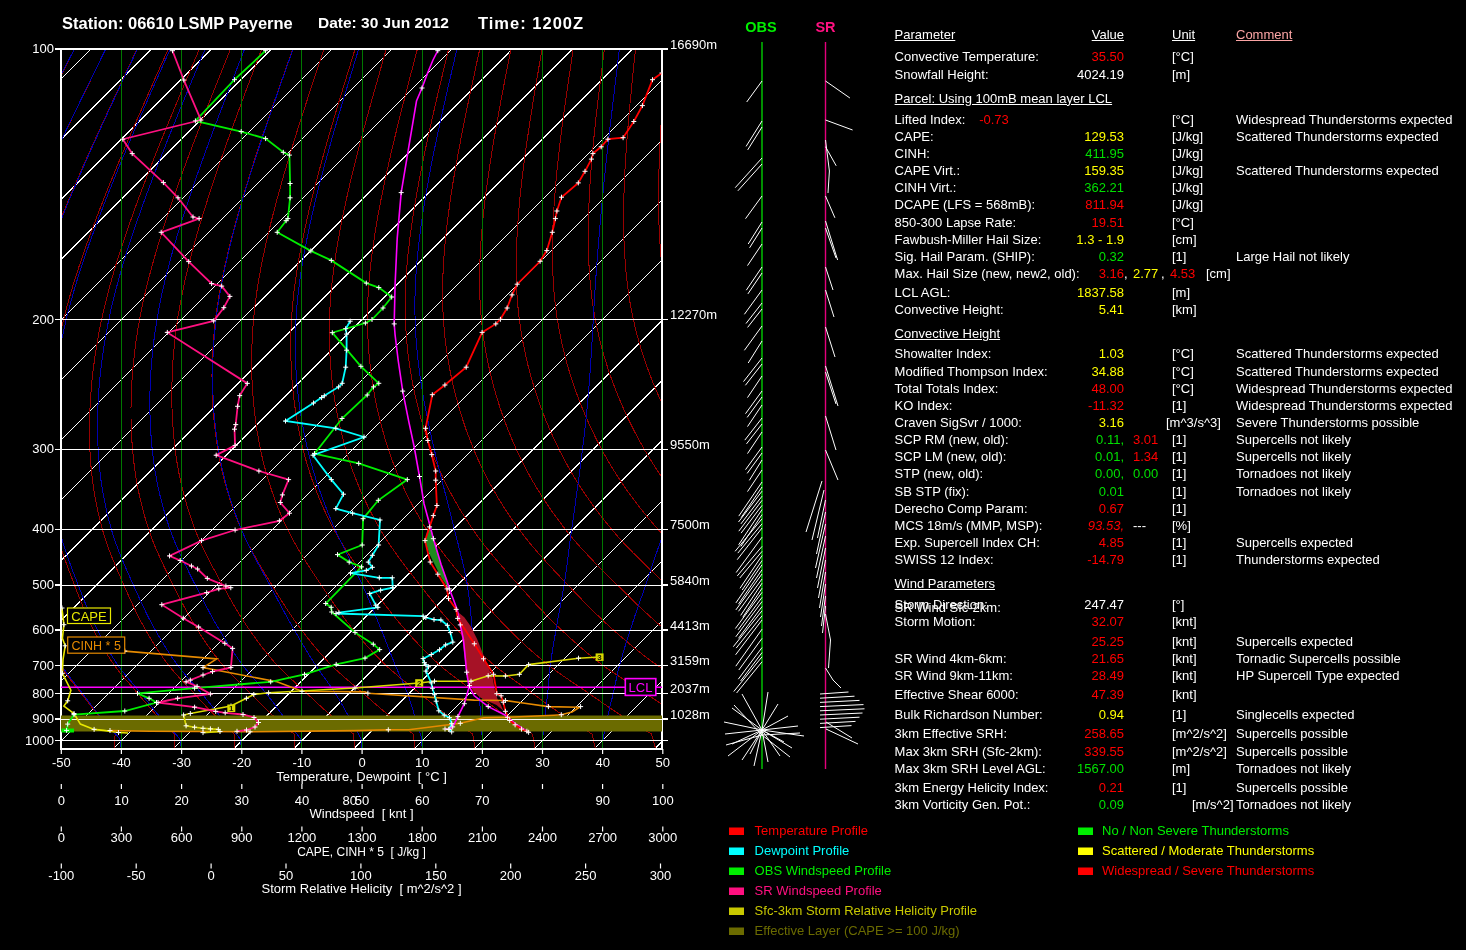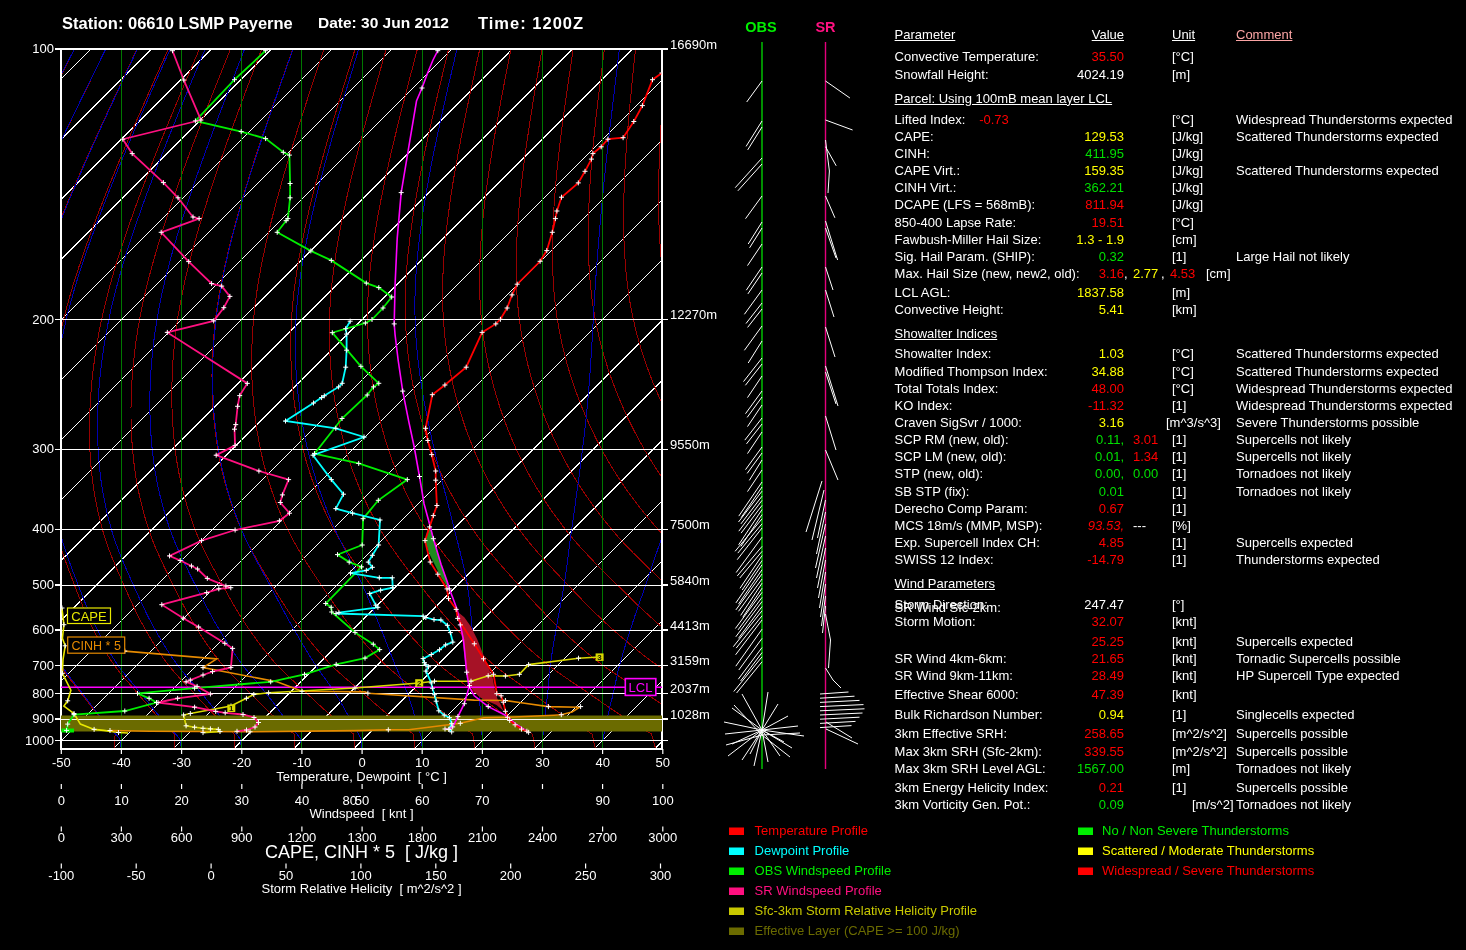--- a/index.html
+++ b/index.html
@@ -267,33 +267,33 @@
 <div style="position:absolute;top:866.5px;font-size:13px;color:#fff;font-weight:normal;white-space:pre;line-height:18px;letter-spacing:0px;left:-63.80000000000001px;width:400px;text-align:center;">-50</div>
 <div style="position:absolute;top:866.5px;font-size:13px;color:#fff;font-weight:normal;white-space:pre;line-height:18px;letter-spacing:0px;left:11.100000000000023px;width:400px;text-align:center;">0</div>
 <div style="position:absolute;top:866.5px;font-size:13px;color:#fff;font-weight:normal;white-space:pre;line-height:18px;letter-spacing:0px;left:86.0px;width:400px;text-align:center;">50</div>
 <div style="position:absolute;top:866.5px;font-size:13px;color:#fff;font-weight:normal;white-space:pre;line-height:18px;letter-spacing:0px;left:160.90000000000003px;width:400px;text-align:center;">100</div>
 <div style="position:absolute;top:866.5px;font-size:13px;color:#fff;font-weight:normal;white-space:pre;line-height:18px;letter-spacing:0px;left:235.8px;width:400px;text-align:center;">150</div>
 <div style="position:absolute;top:866.5px;font-size:13px;color:#fff;font-weight:normal;white-space:pre;line-height:18px;letter-spacing:0px;left:310.70000000000005px;width:400px;text-align:center;">200</div>
 <div style="position:absolute;top:866.5px;font-size:13px;color:#fff;font-weight:normal;white-space:pre;line-height:18px;letter-spacing:0px;left:385.6px;width:400px;text-align:center;">250</div>
 <div style="position:absolute;top:866.5px;font-size:13px;color:#fff;font-weight:normal;white-space:pre;line-height:18px;letter-spacing:0px;left:460.5px;width:400px;text-align:center;">300</div>
 <div style="position:absolute;top:767.5px;font-size:13px;color:#fff;font-weight:normal;white-space:pre;line-height:18px;letter-spacing:0px;left:161.5px;width:400px;text-align:center;">Temperature, Dewpoint  [ °C ]</div>
 <div style="position:absolute;top:805px;font-size:13px;color:#fff;font-weight:normal;white-space:pre;line-height:18px;letter-spacing:0px;left:161.5px;width:400px;text-align:center;">Windspeed  [ knt ]</div>
-<div style="position:absolute;top:842.5px;font-size:18px;color:#fff;font-weight:normal;white-space:pre;line-height:18px;letter-spacing:0px;left:161.5px;width:400px;text-align:center;">CAPE, CINH * 5  [ J/kg ]</div>
+<div style="position:absolute;top:842.5px;font-size:12px;color:#fff;font-weight:normal;white-space:pre;line-height:18px;letter-spacing:0px;left:161.5px;width:400px;text-align:center;">CAPE, CINH * 5  [ J/kg ]</div>
 <div style="position:absolute;top:879.5px;font-size:13px;color:#fff;font-weight:normal;white-space:pre;line-height:18px;letter-spacing:0px;left:161.5px;width:400px;text-align:center;">Storm Relative Helicity  [ m^2/s^2 ]</div>
 <div style="position:absolute;top:26px;font-size:13px;color:#ffffff;font-weight:normal;white-space:pre;line-height:18px;letter-spacing:0px;text-decoration:underline;left:894.6px;">Parameter</div>
 <div style="position:absolute;top:26px;font-size:13px;color:#ffffff;font-weight:normal;white-space:pre;line-height:18px;letter-spacing:0px;text-decoration:underline;left:864px;width:260px;text-align:right;">Value</div>
 <div style="position:absolute;top:26px;font-size:13px;color:#ffffff;font-weight:normal;white-space:pre;line-height:18px;letter-spacing:0px;text-decoration:underline;left:1172px;">Unit</div>
 <div style="position:absolute;top:26px;font-size:13px;color:#fca5a5;font-weight:normal;white-space:pre;line-height:18px;letter-spacing:0px;text-decoration:underline;left:1236px;">Comment</div>
 <div style="position:absolute;top:89.5px;font-size:13px;color:#ffffff;font-weight:normal;white-space:pre;line-height:18px;letter-spacing:0px;text-decoration:underline;left:894.6px;">Parcel: Using 100mB mean layer LCL</div>
 <div style="position:absolute;top:265px;font-size:13px;color:#fff;font-weight:normal;white-space:pre;line-height:18px;letter-spacing:0px;left:1124px;"><span style="color:#fff">,</span></div>
 <div style="position:absolute;top:265px;font-size:13px;color:#ffff00;font-weight:normal;white-space:pre;line-height:18px;letter-spacing:0px;left:1133px;">2.77</div>
 <div style="position:absolute;top:265px;font-size:13px;color:#fff;font-weight:normal;white-space:pre;line-height:18px;letter-spacing:0px;left:1161px;"><span style="color:#fff">,</span></div>
 <div style="position:absolute;top:265px;font-size:13px;color:#ff0000;font-weight:normal;white-space:pre;line-height:18px;letter-spacing:0px;left:1170px;">4.53</div>
 <div style="position:absolute;top:265px;font-size:13px;color:#ffffff;font-weight:normal;white-space:pre;line-height:18px;letter-spacing:0px;left:1206px;">[cm]</div>
-<div style="position:absolute;top:324.8px;font-size:13px;color:#ffffff;font-weight:normal;white-space:pre;line-height:18px;letter-spacing:0px;text-decoration:underline;left:894.6px;">Showalter Indices</div>
+<div style="position:absolute;top:324.8px;font-size:13px;color:#ffffff;font-weight:normal;white-space:pre;line-height:18px;letter-spacing:0px;text-decoration:underline;left:894.6px;">Convective Height</div>
 <div style="position:absolute;top:575.4px;font-size:13px;color:#ffffff;font-weight:normal;white-space:pre;line-height:18px;letter-spacing:0px;text-decoration:underline;left:894.6px;">Wind Parameters</div>
 <div style="position:absolute;top:48.3px;font-size:13px;color:#ffffff;font-weight:normal;white-space:pre;line-height:18px;letter-spacing:0px;left:894.6px;">Convective Temperature:</div>
 <div style="position:absolute;top:48.3px;font-size:13px;color:#ff0000;font-weight:normal;white-space:pre;line-height:18px;letter-spacing:0px;left:864px;width:260px;text-align:right;">35.50</div>
 <div style="position:absolute;top:48.3px;font-size:13px;color:#ffffff;font-weight:normal;white-space:pre;line-height:18px;letter-spacing:0px;left:1172px;">[°C]</div>
 <div style="position:absolute;top:65.5px;font-size:13px;color:#ffffff;font-weight:normal;white-space:pre;line-height:18px;letter-spacing:0px;left:894.6px;">Snowfall Height:</div>
 <div style="position:absolute;top:65.5px;font-size:13px;color:#ffffff;font-weight:normal;white-space:pre;line-height:18px;letter-spacing:0px;left:864px;width:260px;text-align:right;">4024.19</div>
 <div style="position:absolute;top:65.5px;font-size:13px;color:#ffffff;font-weight:normal;white-space:pre;line-height:18px;letter-spacing:0px;left:1172px;">[m]</div>
 <div style="position:absolute;top:110.6px;font-size:13px;color:#ffffff;font-weight:normal;white-space:pre;line-height:18px;letter-spacing:0px;left:894.6px;">Lifted Index:</div>
 <div style="position:absolute;top:110.6px;font-size:13px;color:#ff0000;font-weight:normal;white-space:pre;line-height:18px;letter-spacing:0px;left:864px;width:260px;text-align:center;">-0.73</div>
 <div style="position:absolute;top:110.6px;font-size:13px;color:#ffffff;font-weight:normal;white-space:pre;line-height:18px;letter-spacing:0px;left:1172px;">[°C]</div>
@@ -308,21 +308,21 @@
 <div style="position:absolute;top:162.1px;font-size:13px;color:#ffffff;font-weight:normal;white-space:pre;line-height:18px;letter-spacing:0px;left:894.6px;">CAPE Virt.:</div>
 <div style="position:absolute;top:162.1px;font-size:13px;color:#ffff00;font-weight:normal;white-space:pre;line-height:18px;letter-spacing:0px;left:864px;width:260px;text-align:right;">159.35</div>
 <div style="position:absolute;top:162.1px;font-size:13px;color:#ffffff;font-weight:normal;white-space:pre;line-height:18px;letter-spacing:0px;left:1172px;">[J/kg]</div>
 <div style="position:absolute;top:162.1px;font-size:13px;color:#ffffff;font-weight:normal;white-space:pre;line-height:18px;letter-spacing:0px;left:1236px;">Scattered Thunderstorms expected</div>
 <div style="position:absolute;top:179.2px;font-size:13px;color:#ffffff;font-weight:normal;white-space:pre;line-height:18px;letter-spacing:0px;left:894.6px;">CINH Virt.:</div>
 <div style="position:absolute;top:179.2px;font-size:13px;color:#00e000;font-weight:normal;white-space:pre;line-height:18px;letter-spacing:0px;left:864px;width:260px;text-align:right;">362.21</div>
 <div style="position:absolute;top:179.2px;font-size:13px;color:#ffffff;font-weight:normal;white-space:pre;line-height:18px;letter-spacing:0px;left:1172px;">[J/kg]</div>
 <div style="position:absolute;top:196.4px;font-size:13px;color:#ffffff;font-weight:normal;white-space:pre;line-height:18px;letter-spacing:0px;left:894.6px;">DCAPE (LFS = 568mB):</div>
 <div style="position:absolute;top:196.4px;font-size:13px;color:#ff0000;font-weight:normal;white-space:pre;line-height:18px;letter-spacing:0px;left:864px;width:260px;text-align:right;">811.94</div>
 <div style="position:absolute;top:196.4px;font-size:13px;color:#ffffff;font-weight:normal;white-space:pre;line-height:18px;letter-spacing:0px;left:1172px;">[J/kg]</div>
-<div style="position:absolute;top:213.5px;font-size:13px;color:#ffffff;font-weight:normal;white-space:pre;line-height:18px;letter-spacing:0px;left:894.6px;">850-400 Lapse Rate:</div>
+<div style="position:absolute;top:213.5px;font-size:13px;color:#ffffff;font-weight:normal;white-space:pre;line-height:18px;letter-spacing:0px;left:894.6px;">850-300 Lapse Rate:</div>
 <div style="position:absolute;top:213.5px;font-size:13px;color:#ff0000;font-weight:normal;white-space:pre;line-height:18px;letter-spacing:0px;left:864px;width:260px;text-align:right;">19.51</div>
 <div style="position:absolute;top:213.5px;font-size:13px;color:#ffffff;font-weight:normal;white-space:pre;line-height:18px;letter-spacing:0px;left:1172px;">[°C]</div>
 <div style="position:absolute;top:230.7px;font-size:13px;color:#ffffff;font-weight:normal;white-space:pre;line-height:18px;letter-spacing:0px;left:894.6px;">Fawbush-Miller Hail Size:</div>
 <div style="position:absolute;top:230.7px;font-size:13px;color:#ffff00;font-weight:normal;white-space:pre;line-height:18px;letter-spacing:0px;left:864px;width:260px;text-align:right;">1.3 - 1.9</div>
 <div style="position:absolute;top:230.7px;font-size:13px;color:#ffffff;font-weight:normal;white-space:pre;line-height:18px;letter-spacing:0px;left:1172px;">[cm]</div>
 <div style="position:absolute;top:247.8px;font-size:13px;color:#ffffff;font-weight:normal;white-space:pre;line-height:18px;letter-spacing:0px;left:894.6px;">Sig. Hail Param. (SHIP):</div>
 <div style="position:absolute;top:247.8px;font-size:13px;color:#00e000;font-weight:normal;white-space:pre;line-height:18px;letter-spacing:0px;left:864px;width:260px;text-align:right;">0.32</div>
 <div style="position:absolute;top:247.8px;font-size:13px;color:#ffffff;font-weight:normal;white-space:pre;line-height:18px;letter-spacing:0px;left:1172px;">[1]</div>
 <div style="position:absolute;top:247.8px;font-size:13px;color:#ffffff;font-weight:normal;white-space:pre;line-height:18px;letter-spacing:0px;left:1236px;">Large Hail not likely</div>
 <div style="position:absolute;top:265.0px;font-size:13px;color:#ffffff;font-weight:normal;white-space:pre;line-height:18px;letter-spacing:0px;left:894.6px;">Max. Hail Size (new, new2, old):</div>

